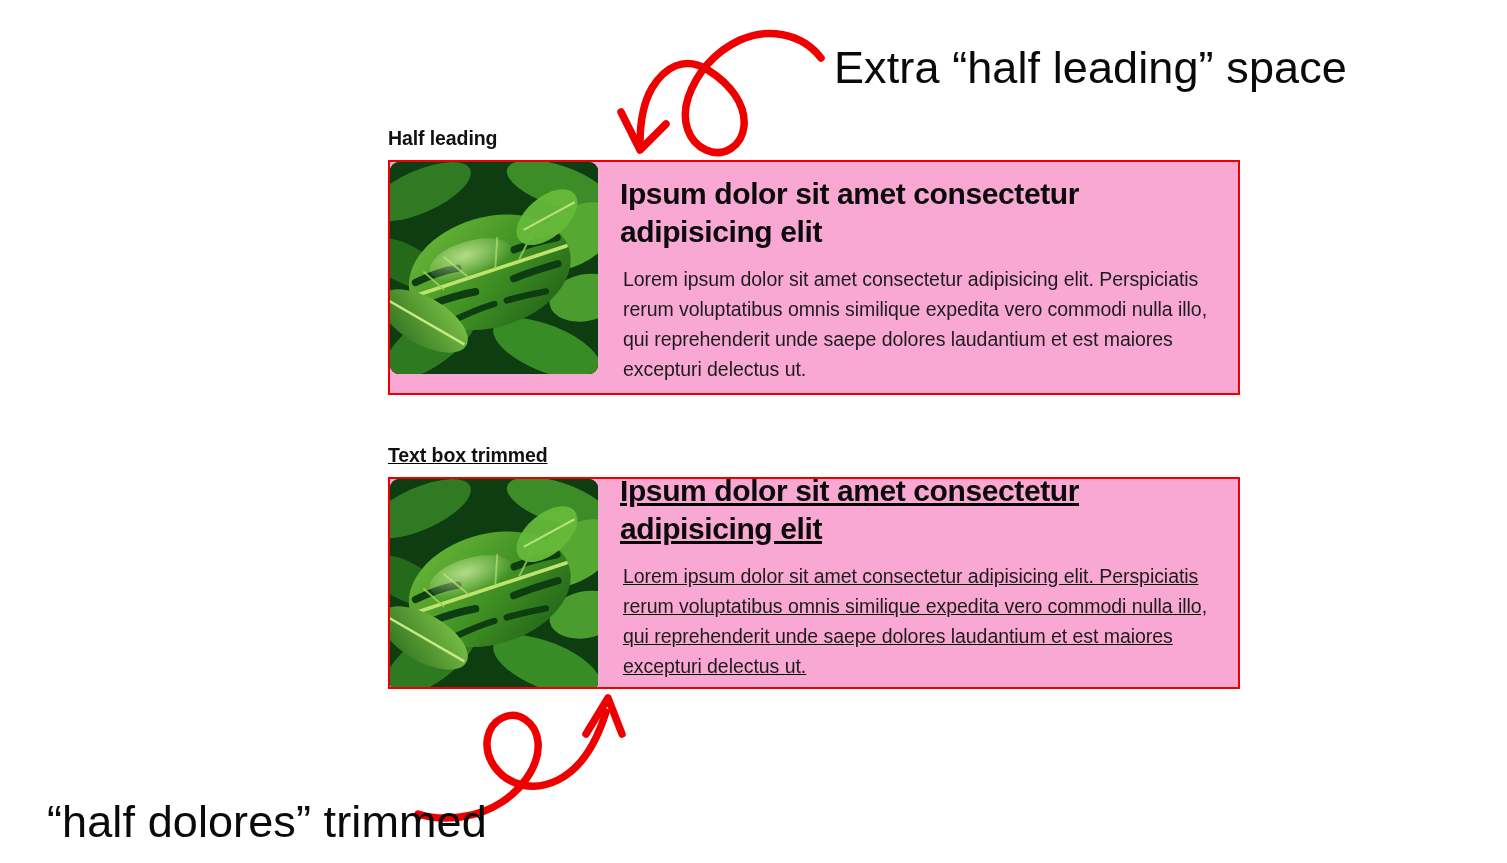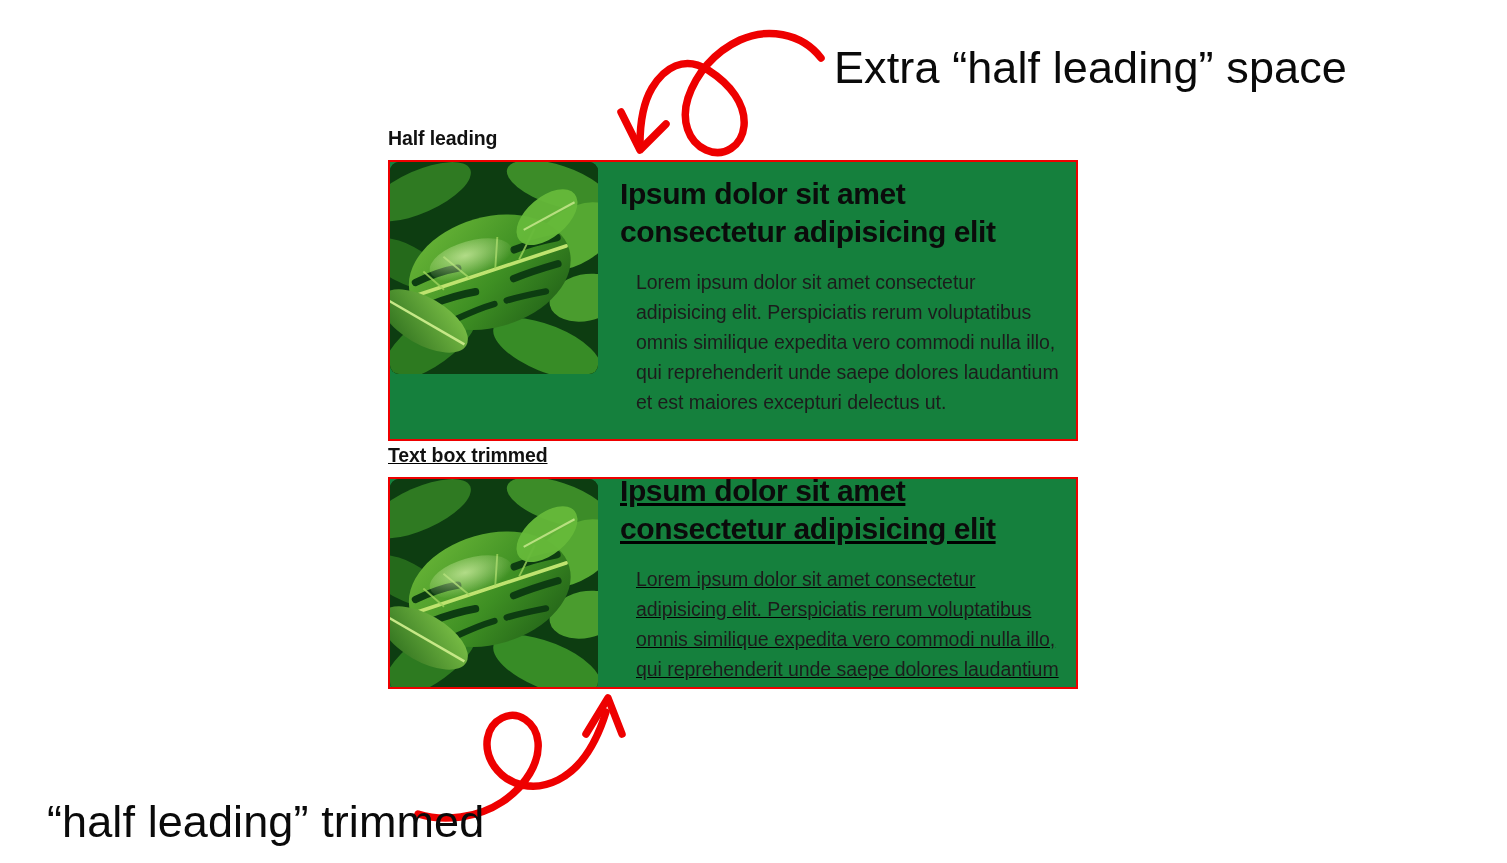--- a/index.html
+++ b/index.html
@@ -48,40 +48,40 @@
     stroke: #ee0000;
     stroke-width: 7.5;
     stroke-linecap: round;
     stroke-linejoin: round;
   }
 
   
   .example {
     position: absolute;
     left: 388px;
-    width: 690px;
+    width: 852px;
   }
   #example-half-leading { top: 126px; }
   #example-trimmed      { top: 443px; text-decoration: underline; }
 
   .example-label {
     font-family: "Liberation Sans", sans-serif;
     font-weight: bold;
     font-size: 19.5px;
     line-height: 24px;
     color: #111111;
     letter-spacing: -0.1px;
     margin: 0 0 10px 0;
   }
 
   .card {
     position: relative;
     box-sizing: border-box;
     border: 2px solid #ee0000;
-    background: #15803d;
+    background: #f9a8d4;
     display: flex;
     align-items: flex-start;
     overflow: hidden;
   }
 
   .card-media {
     flex: 0 0 auto;
     width: 208px;
     height: 212px;
     border-radius: 9px;
@@ -101,21 +101,21 @@
     margin: 0;
     font-family: "Liberation Sans", sans-serif;
     font-weight: bold;
     font-size: 30px;
     line-height: 38px;
     letter-spacing: -0.4px;
     color: #0b0b0b;
   }
 
   .card-text {
-    margin: 16px;
+    margin: 3px;
     font-family: "Liberation Sans", sans-serif;
     font-weight: 400;
     font-size: 19.5px;
     line-height: 30px;
     letter-spacing: -0.05px;
     color: #1c1c1c;
   }
 
   
   #card-half-leading .card-body      { padding-top: 13px; }
@@ -279,15 +279,15 @@
              C28,134 62,130 86,114
              C110,98 124,74 122,54
              C120,34 102,22 86,30
              C70,38 66,60 78,78
              C92,98 118,104 142,92
              C164,81 180,56 190,24"></path>
 
     <path class="arrow-stroke" d="M170,46 L192,10 L206,46"></path>
   </svg>
 
-  <div class="annotation" id="annotation-bottom">“half leading” trimmed</div>
+  <div class="annotation" id="annotation-bottom">“half dolores” trimmed</div>
 
 </div>
 
 </body></html>

